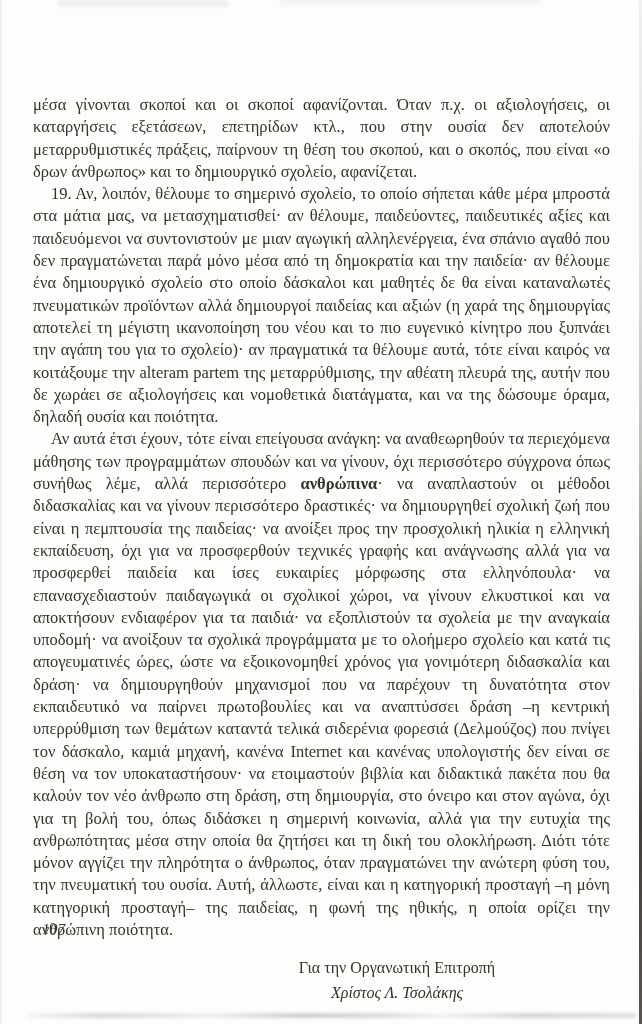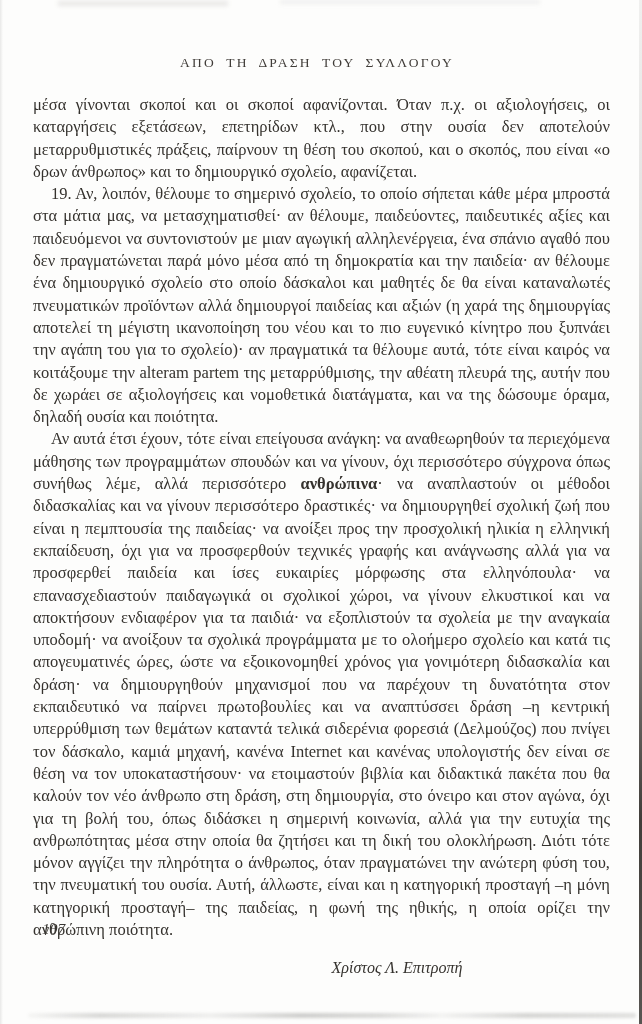--- a/index.html
+++ b/index.html
@@ -96,32 +96,32 @@
   }
 </style>
 </head>
 <body>
 
 <div class="page">
 
   <div class="top-smudge"></div>
   <div class="top-smudge2"></div>
 
-  <div class="header">ΑΠΟ ΤΗ ΔΡΑΣΗ ΤΟΥ ΣΥΛΛΟΓΟΥ</div>
 
   <div class="content">
 
     <p class="no-indent">μέσα γίνονται σκοποί και οι σκοποί αφανίζονται. Όταν π.χ. οι αξιολογήσεις, οι καταργήσεις εξετάσεων, επετηρίδων κτλ., που στην ουσία δεν αποτελούν μεταρρυθμιστικές πράξεις, παίρνουν τη θέση του σκοπού, και ο σκοπός, που είναι «ο δρων άνθρωπος» και το δημιουργικό σχολείο, αφανίζεται.</p>
 
     <p>19. Αν, λοιπόν, θέλουμε το σημερινό σχολείο, το οποίο σήπεται κάθε μέρα μπροστά στα μάτια μας, να μετασχηματισθεί· αν θέλουμε, παιδεύοντες, παιδευτικές αξίες και παιδευόμενοι να συντονιστούν με μιαν αγωγική αλληλενέργεια, ένα σπάνιο αγαθό που δεν πραγματώνεται παρά μόνο μέσα από τη δημοκρατία και την παιδεία· αν θέλουμε ένα δημιουργικό σχολείο στο οποίο δάσκαλοι και μαθητές δε θα είναι καταναλωτές πνευματικών προϊόντων αλλά δημιουργοί παιδείας και αξιών (η χαρά της δημιουργίας αποτελεί τη μέγιστη ικανοποίηση του νέου και το πιο ευγενικό κίνητρο που ξυπνάει την αγάπη του για το σχολείο)· αν πραγματικά τα θέλουμε αυτά, τότε είναι καιρός να κοιτάξουμε την alteram partem της μεταρρύθμισης, την αθέατη πλευρά της, αυτήν που δε χωράει σε αξιολογήσεις και νομοθετικά διατάγματα, και να της δώσουμε όραμα, δηλαδή ουσία και ποιότητα.</p>
 
     <p><span>Αν αυτά έτσι έχουν, τότε είναι επείγουσα ανάγκη: να αναθεωρηθούν τα περιεχόμενα μάθησης των προγραμμάτων σπουδών και να γίνουν, όχι περισσότερο σύγχρονα όπως συνήθως λέμε, αλλά περισσότερο </span><span class="emph">ανθρώπινα</span><span>· να αναπλαστούν οι μέθοδοι διδασκαλίας και να γίνουν περισσότερο δραστικές· να δημιουργηθεί σχολική ζωή που είναι η πεμπτουσία της παιδείας· να ανοίξει προς την προσχολική ηλικία η ελληνική εκπαίδευση, όχι για να προσφερθούν τεχνικές γραφής και ανάγνωσης αλλά για να προσφερθεί παιδεία και ίσες ευκαιρίες μόρφωσης στα ελληνόπουλα· να επανασχεδιαστούν παιδαγωγικά οι σχολικοί χώροι, να γίνουν ελκυστικοί και να αποκτήσουν ενδιαφέρον για τα παιδιά· να εξοπλιστούν τα σχολεία με την αναγκαία υποδομή· να ανοίξουν τα σχολικά προγράμματα με το ολοήμερο σχολείο και κατά τις απογευματινές ώρες, ώστε να εξοικονομηθεί χρόνος για γονιμότερη διδασκαλία και δράση· να δημιουργηθούν μηχανισμοί που να παρέχουν τη δυνατότητα στον εκπαιδευτικό να παίρνει πρωτοβουλίες και να αναπτύσσει δράση –η κεντρική υπερρύθμιση των θεμάτων καταντά τελικά σιδερένια φορεσιά (Δελμούζος) που πνίγει τον δάσκαλο, καμιά μηχανή, κανένα Internet και κανένας υπολογιστής δεν είναι σε θέση να τον υποκαταστήσουν· να ετοιμαστούν βιβλία και διδακτικά πακέτα που θα καλούν τον νέο άνθρωπο στη δράση, στη δημιουργία, στο όνειρο και στον αγώνα, όχι για τη βολή του, όπως διδάσκει η σημερινή κοινωνία, αλλά για την ευτυχία της ανθρωπότητας μέσα στην οποία θα ζητήσει και τη δική του ολοκλήρωση. Διότι τότε μόνον αγγίζει την πληρότητα ο άνθρωπος, όταν πραγματώνει την ανώτερη φύση του, την πνευματική του ουσία. Αυτή, άλλωστε, είναι και η κατηγορική προσταγή –η μόνη κατηγορική προσταγή– της παιδείας, η φωνή της ηθικής, η οποία ορίζει την ανθρώπινη ποιότητα.</span></p>
 
     <div class="signature">
-      <div class="sig2">Χρίστος Λ. Επιτροπή</div>
+      <div class="sig1">Για την Οργανωτική Επιτροπή</div>
+      <div class="sig2">Χρίστος Λ. Τσολάκης</div>
     </div>
 
   </div>
 
   <div class="page-number">107</div>
 
   <div class="edge-left"></div>
   <div class="edge-right"></div>
   <div class="bottom-shadow"></div>
 

